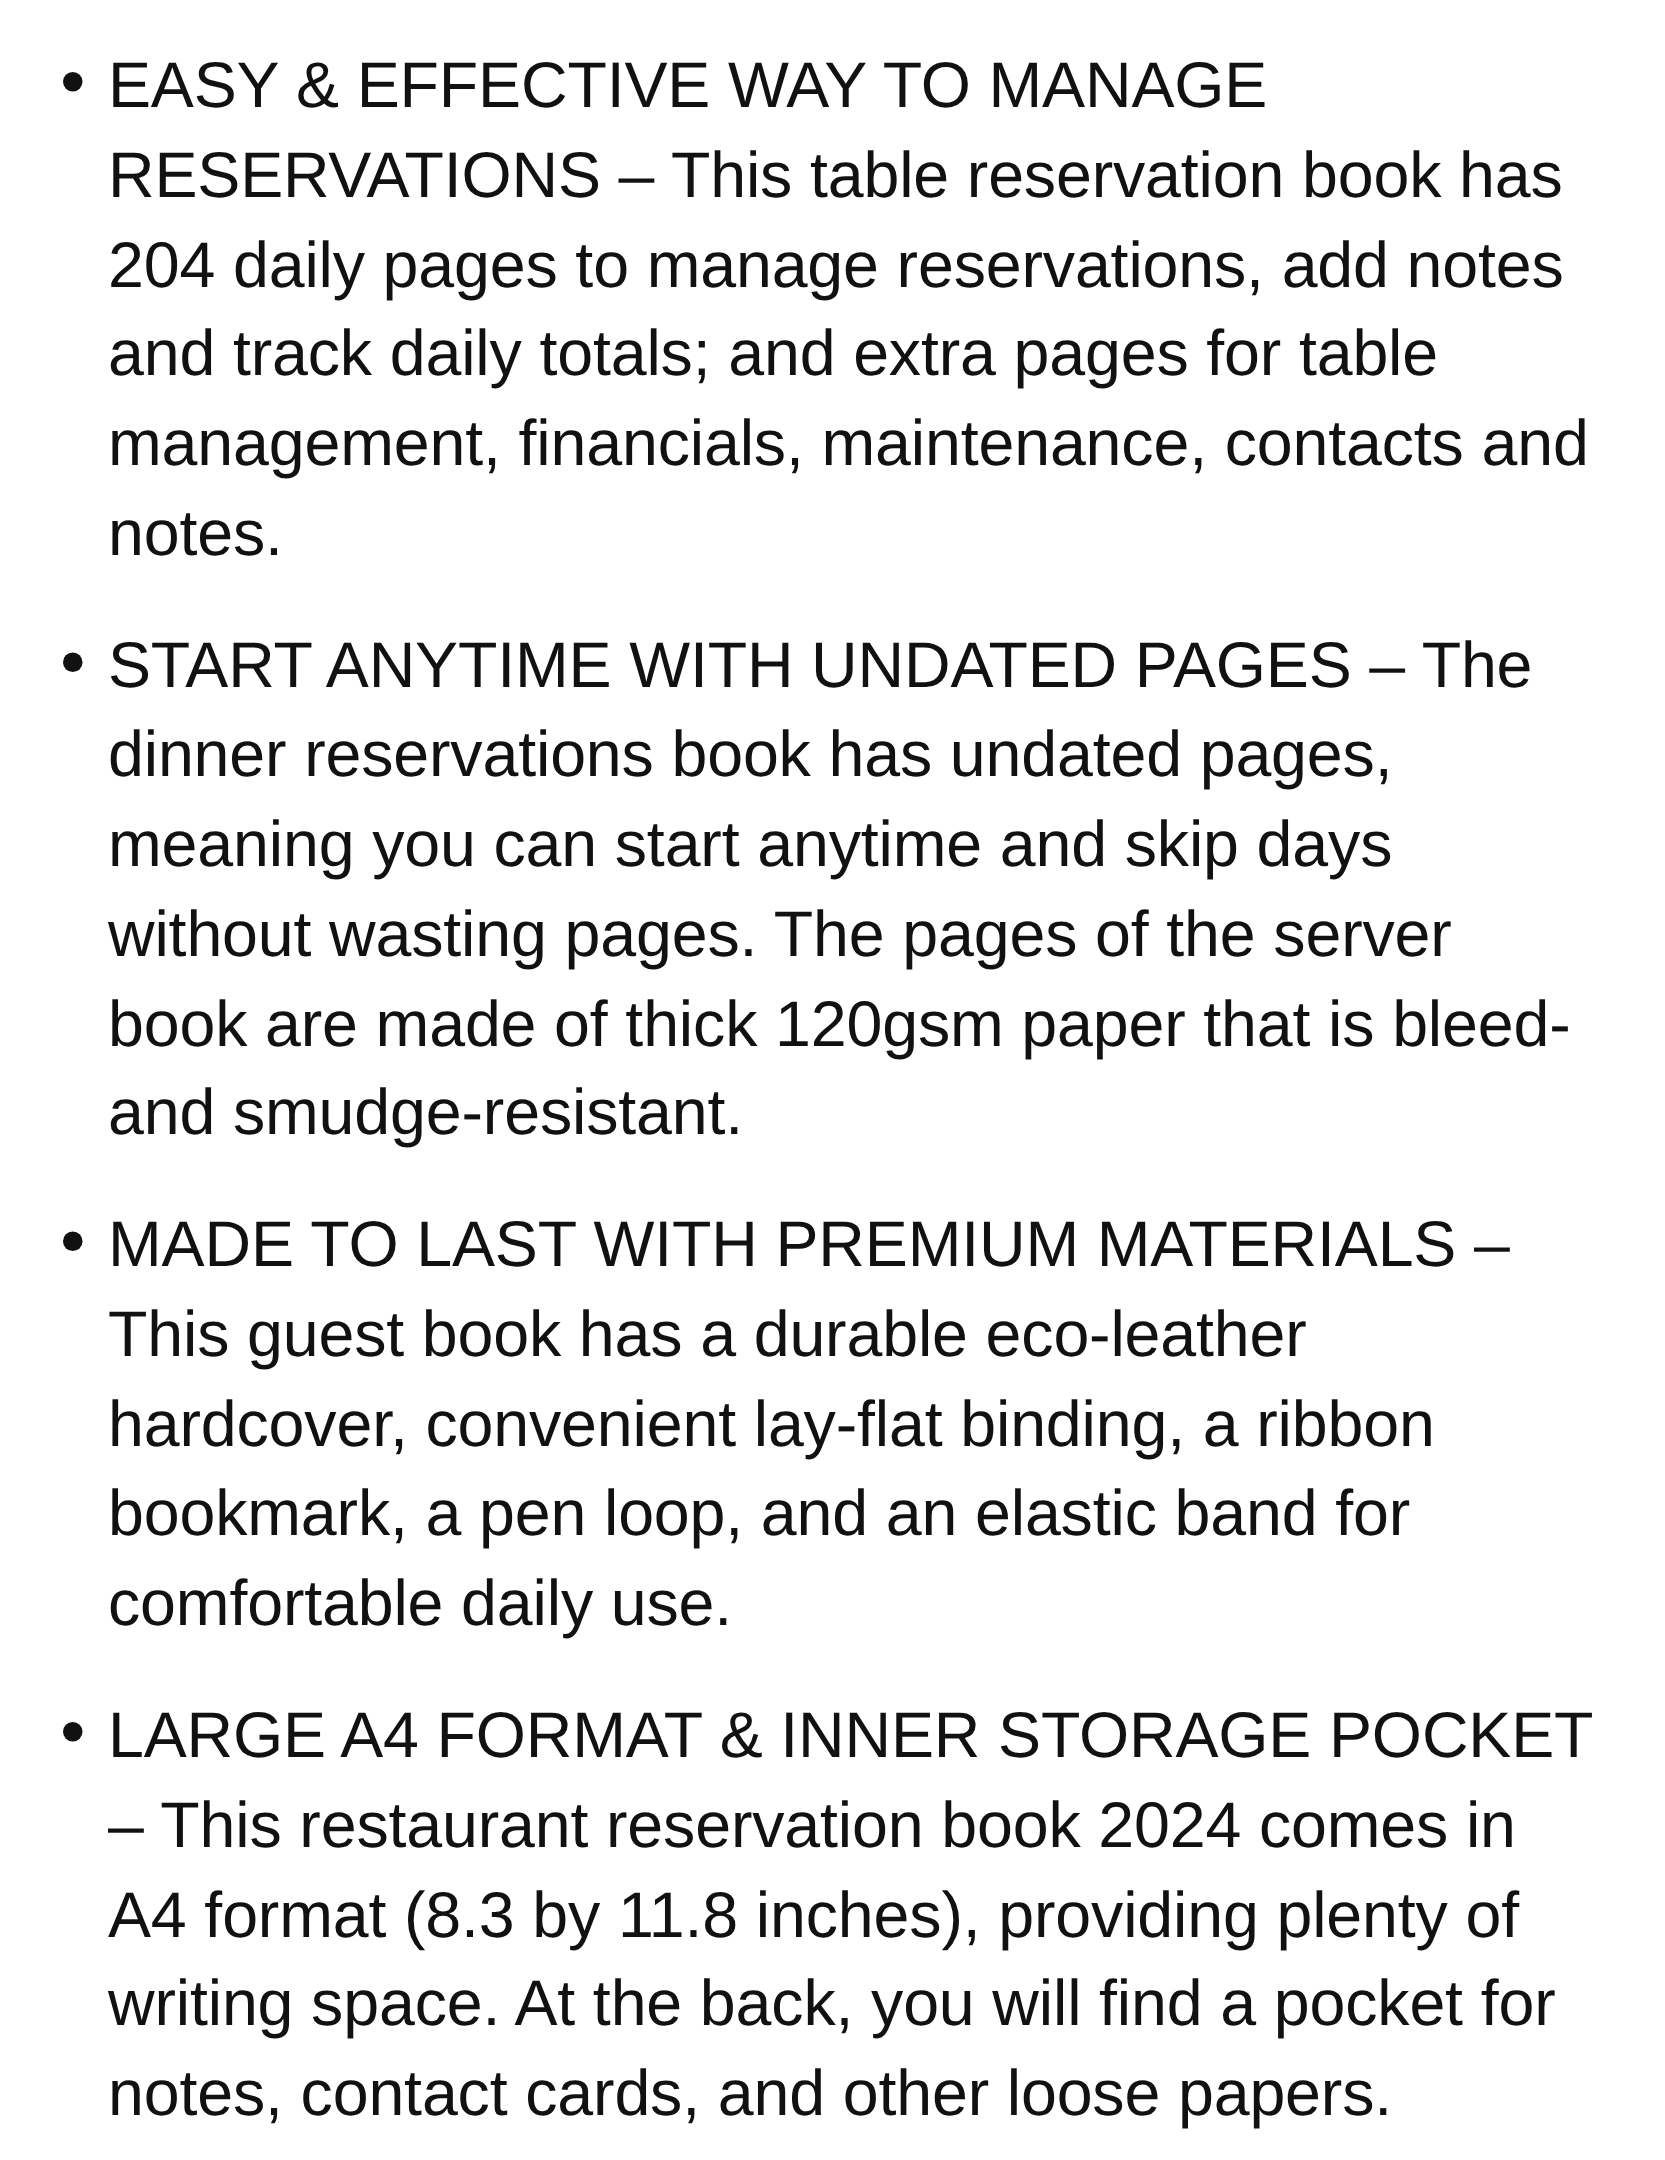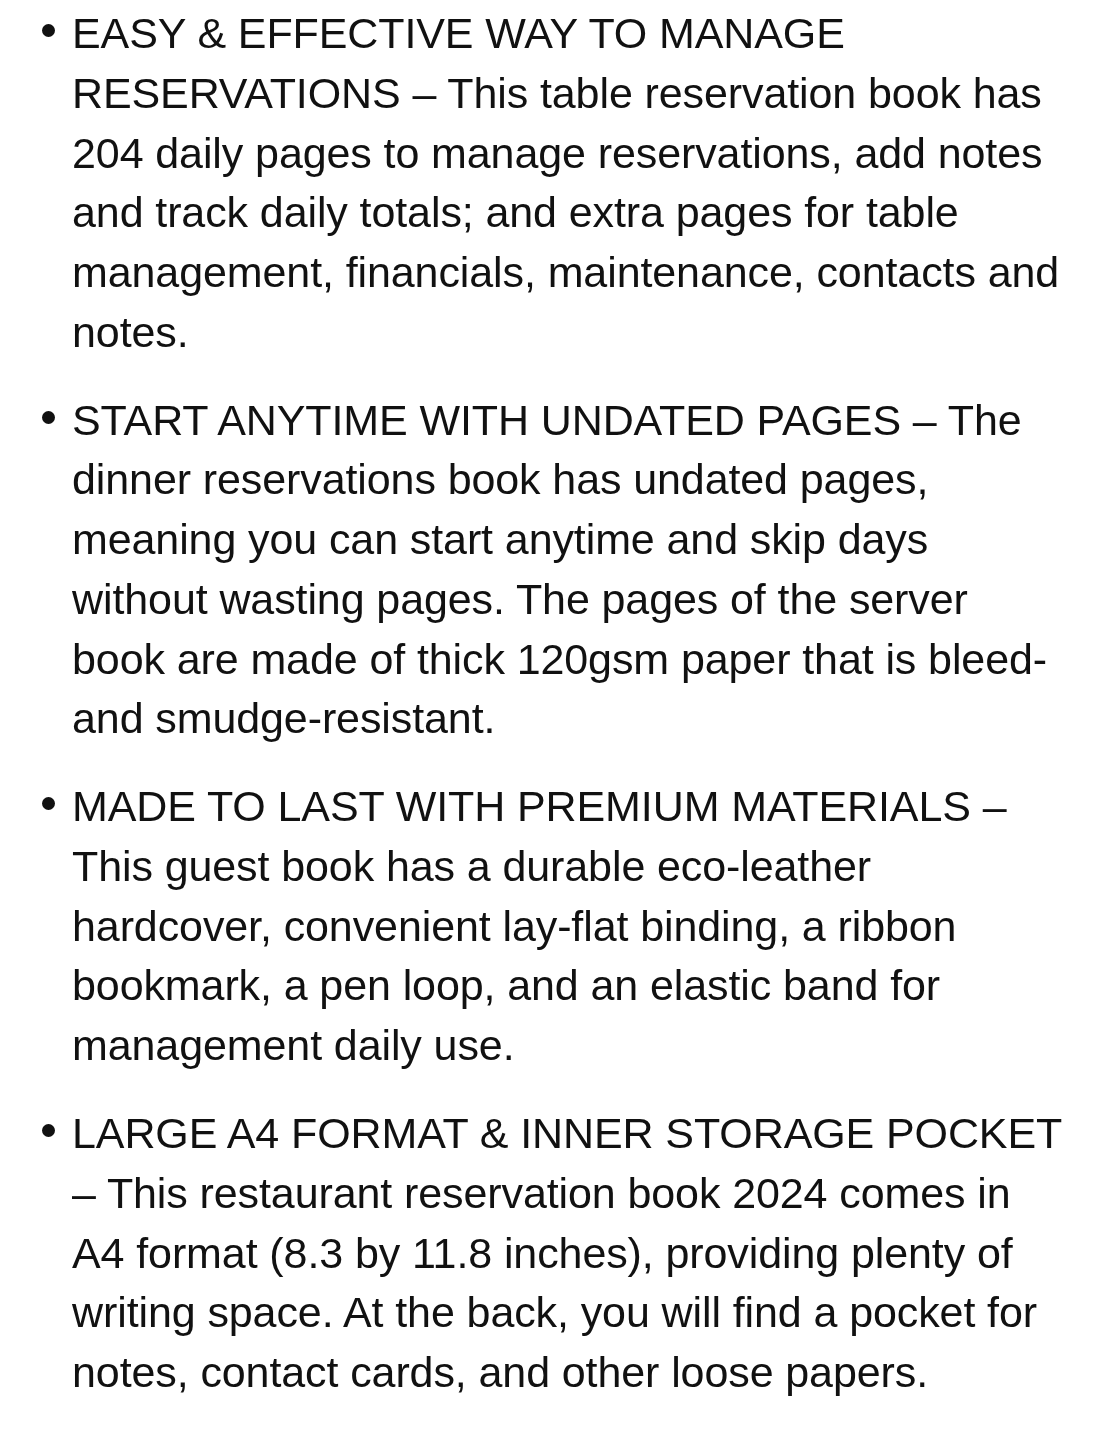--- a/index.html
+++ b/index.html
@@ -10,21 +10,21 @@
   body {
     width: 1110px;
     min-height: 1440px;
     font-family: "Liberation Sans", sans-serif;
     color: #0d0d0d;
     -webkit-font-smoothing: antialiased;
   }
   .feature-list {
     list-style: none;
     margin: 0;
-    padding: 4px 40px 0 24px;
+    padding: 28px 40px 0 24px;
   }
   .feature-item {
     display: flex;
     align-items: flex-start;
     margin: 0 0 28px 0;
   }
   .bullet {
     flex: 0 0 auto;
     width: 48px;
     display: flex;
@@ -60,21 +60,21 @@
   <li class="feature-item">
     <span class="bullet">
         <span></span>
       </span>
     <span class="feature-text">START ANYTIME WITH UNDATED PAGES – The dinner reservations book has undated pages, meaning you can start anytime and skip days without wasting pages. The pages of the server book are made of thick 120gsm paper that is bleed- and smudge-resistant.</span>
   </li>
   <li class="feature-item">
     <span class="bullet">
         <span></span>
       </span>
-    <span class="feature-text">MADE TO LAST WITH PREMIUM MATERIALS – This guest book has a durable eco-leather hardcover, convenient lay-flat binding, a ribbon bookmark, a pen loop, and an elastic band for management daily use.</span>
+    <span class="feature-text">MADE TO LAST WITH PREMIUM MATERIALS – This guest book has a durable eco-leather hardcover, convenient lay-flat binding, a ribbon bookmark, a pen loop, and an elastic band for comfortable daily use.</span>
   </li>
   <li class="feature-item">
     <span class="bullet">
         <span></span>
       </span>
     <span class="feature-text">LARGE A4 FORMAT &amp; INNER STORAGE POCKET – This restaurant reservation book 2024 comes in A4 format (8.3 by 11.8 inches), providing plenty of writing space. At the back, you will find a pocket for notes, contact cards, and other loose papers.</span>
   </li>
 </ul>
 
 </body></html>

